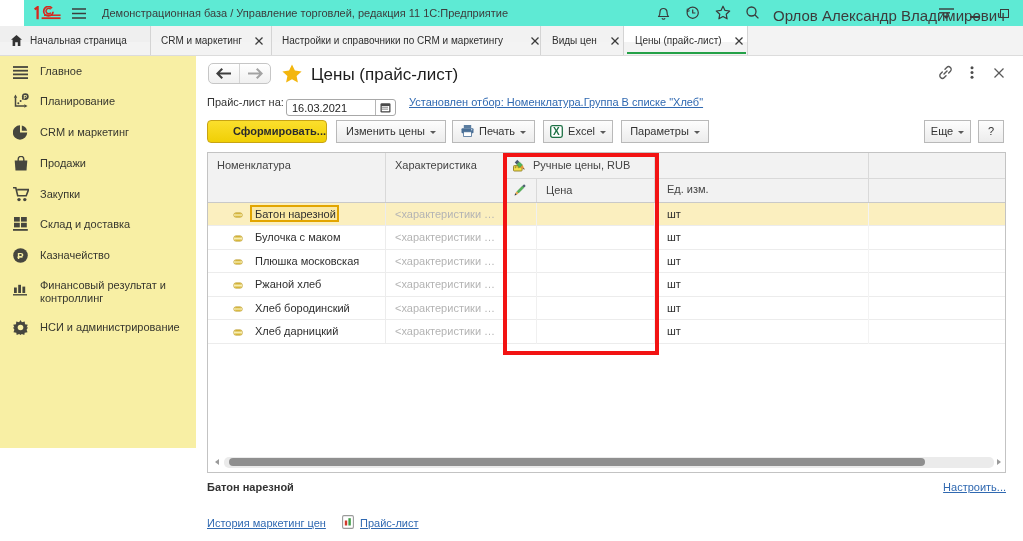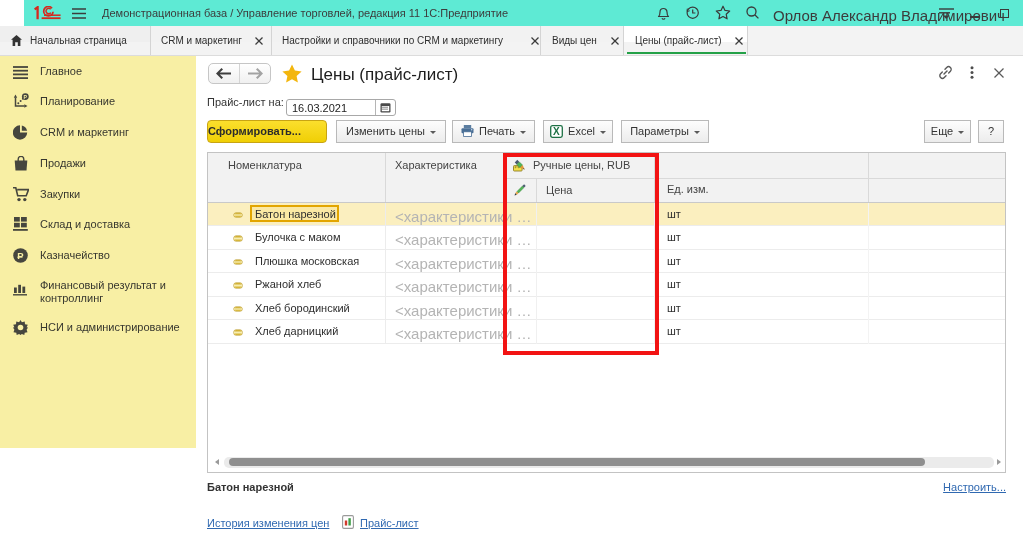--- a/index.html
+++ b/index.html
@@ -25,30 +25,30 @@
   #navgrp{left:12px;top:7px;width:61px;height:19px;border:1px solid #c6c6c6;border-radius:5px;background:linear-gradient(#ffffff,#f0f0f0);}
   #navdiv{left:43px;top:8px;width:1px;height:19px;background:#d4d4d4;}
   #pgtitle{left:115px;top:9px;font-size:17px;color:#1d1d1d;}
   .lab{font-size:11px;color:#333;}
   #dateinp{left:90px;top:37px;width:108px;height:15px;border:1px solid #a8a8a8;border-radius:3px;background:#fff;margin-top:6px;}
   #dateinp .dt{position:absolute;left:5px;top:2px;font-size:11px;color:#222;}
   #dateinp .sep{position:absolute;right:19px;top:0;width:1px;height:15px;background:#b5b5b5;}
   a.lnk{color:#3069b1;text-decoration:underline;font-size:11px;white-space:nowrap;}
   .btn{position:absolute;height:21px;border:1px solid #b9b9b9;border-radius:0;background:linear-gradient(#fdfdfd,#ececec);font-size:11px;color:#333;text-align:center;line-height:21px;white-space:nowrap;}
   .btn .caret{display:inline-block;width:0;height:0;border-left:3px solid transparent;border-right:3px solid transparent;border-top:3.5px solid #5a5a5a;margin-left:5px;margin-bottom:1px;}
-  #btnform{left:11px;top:64px;width:118px;height:21px;border:1px solid #c8a413;border-radius:4px;background:linear-gradient(#fbdf2d,#f0cf05);font-weight:bold;font-size:11px;color:#2b2b2b;text-align:left;line-height:21px;}
+  #btnform{left:11px;top:64px;width:118px;height:21px;border:1px solid #c8a413;border-radius:4px;background:linear-gradient(#fbdf2d,#f0cf05);font-weight:bold;font-size:11px;color:#2b2b2b;text-align:right;line-height:21px;}
   
   #tbl{left:11px;top:96px;width:797px;height:319px;border:1px solid #c3c3c3;background:#fff;}
   .hd{position:absolute;background:#f2f2f2;}
   .htx{position:absolute;font-size:11px;color:#444;}
   .vline{position:absolute;width:1px;background:#d9d9d9;}
   .hline{position:absolute;height:1px;background:#d9d9d9;}
   .row{position:absolute;left:0;width:797px;height:22.5px;border-bottom:1px solid #ececec;}
   .row .nm{position:absolute;left:47px;top:5px;font-size:11px;color:#2e2e2e;white-space:nowrap;}
-  .row .ch{position:absolute;left:187px;top:5px;font-size:15px;color:#b4b4b4;white-space:nowrap;}
+  .row .ch{position:absolute;left:187px;top:5px;font-size:11px;color:#b4b4b4;white-space:nowrap;}
   .row .ed{position:absolute;left:459px;top:5px;font-size:11px;color:#2e2e2e;}
   .pill{position:absolute;left:26px;top:10px;width:8px;height:4.5px;border-radius:2px;background:linear-gradient(#c9a117,#f7eeb0 50%,#cfa81c);box-shadow:0 0 0 0.5px #b8961a;}
   #sbtrack{left:16px;top:304px;width:770px;height:11px;background:#ebebeb;border-radius:5px;}
   #sbthumb{left:21px;top:304.5px;width:696px;height:8px;background:#8f8f8f;border-radius:4px;}
   #redbox{left:307px;top:97px;width:148px;height:194px;border:4px solid #f21313;z-index:50;}
   #selname{left:11px;top:425px;font-size:11px;font-weight:bold;color:#333;}
 </style>
 </head>
 <body>
 <div id="root">
@@ -299,20 +299,21 @@
         <g fill="#4a4a4a">
           <rect x="2.4" y="4.7" width="1.2" height="1.1"></rect>
             <rect x="4.4" y="4.7" width="1.2" height="1.1"></rect>
             <rect x="6.4" y="4.7" width="1.2" height="1.1"></rect>
           <rect x="2.4" y="6.6" width="1.2" height="1.1"></rect>
             <rect x="4.4" y="6.6" width="1.2" height="1.1"></rect>
             <rect x="6.4" y="6.6" width="1.2" height="1.1"></rect>
         </g>
       </svg>
     </div>
+    <a class="abs lnk" style="left:213px;top:40px;">Установлен отбор: Номенклатура.Группа В списке "Хлеб"</a>
 
     <div id="btnform" class="abs">Сформировать...</div>
     <div class="btn" style="left:140px;top:64px;width:108px;">Изменить цены<span class="caret"></span></div>
     <div class="btn" style="left:256px;top:64px;width:81px;">
       <svg style="vertical-align:-2px;margin-right:5px" width="13" height="12" viewBox="0 0 13 12">
         <rect x="2.8" y="0" width="7.4" height="3.2" fill="#5b7da0"></rect>
         <rect x="0.5" y="3.2" width="12" height="5" rx="1" fill="#4a6f96"></rect>
         <rect x="2.6" y="6.8" width="7.8" height="4.6" fill="#fff" stroke="#4a6f96" stroke-width="0.8"></rect>
         <circle cx="10.7" cy="4.8" r="0.7" fill="#cfe0ef"></circle>
       </svg>Печать<span class="caret"></span></div>
@@ -320,21 +321,21 @@
       <svg style="vertical-align:-2.5px;margin-right:5px" width="13" height="13" viewBox="0 0 13 13">
         <rect x="0.7" y="0.7" width="11.6" height="11.6" rx="1.8" fill="#fff" stroke="#1e7145" stroke-width="1.3"></rect>
         <text x="3" y="10" font-size="10" font-weight="bold" fill="#1e7145" font-family="Liberation Sans">X</text>
       </svg>Excel<span class="caret"></span></div>
     <div class="btn" style="left:425px;top:64px;width:86px;">Параметры<span class="caret"></span></div>
     <div class="btn" style="left:728px;top:64px;width:45px;">Еще<span class="caret"></span></div>
     <div class="btn" style="left:782px;top:64px;width:24px;">?</div>
 
     <div id="tbl" class="abs">
       <div class="hd" style="left:0;top:0;width:797px;height:48.5px;"></div>
-      <div class="htx" style="left:20px;top:6px;">Номенклатура</div>
+      <div class="htx" style="left:9px;top:6px;">Номенклатура</div>
       <div class="htx" style="left:187px;top:6px;">Характеристика</div>
       <div class="htx" style="left:325px;top:6px;">Ручные цены, RUB</div>
       <div class="htx" style="left:338px;top:31px;">Цена</div>
       <div class="htx" style="left:459px;top:30px;">Ед. изм.</div>
       <svg class="abs" style="left:305px;top:5px" width="14" height="14" viewBox="0 0 14 14">
         <rect x="0.5" y="7.6" width="8.6" height="5.4" rx="0.8" fill="#f3e049" stroke="#8f7d26" stroke-width="0.9"></rect>
         <g stroke="#6b5e1d" stroke-width="0.7">
             <path d="M2.3 8.3 V10.2"></path>
             <path d="M4 8.3 V9.5"></path>
             <path d="M5.7 8.3 V10.2"></path>
@@ -406,21 +407,21 @@
       <div class="abs" style="left:7px;top:306px;width:0;height:0;border-top:3px solid transparent;border-bottom:3px solid transparent;border-right:4px solid #9a9a9a;"></div>
       <div id="sbtrack" class="abs"></div>
       <div id="sbthumb" class="abs"></div>
       <div class="abs" style="left:789px;top:306px;width:0;height:0;border-top:3px solid transparent;border-bottom:3px solid transparent;border-left:4px solid #9a9a9a;"></div>
     </div>
 
     <div id="redbox" class="abs"></div>
 
     <div id="selname" class="abs">Батон нарезной</div>
     <a class="abs lnk" style="right:17px;top:425px;">Настроить...</a>
-    <a class="abs lnk" style="left:11px;top:461px;">История изменения цен</a>
+    <a class="abs lnk" style="left:11px;top:461px;">История маркетинг цен</a>
     <svg class="abs" style="left:146px;top:459px" width="12" height="14" viewBox="0 0 12 14">
       <rect x="0.6" y="0.6" width="10.8" height="12.8" rx="1.3" fill="#fff" stroke="#9a9a9a" stroke-width="1.1"></rect>
       <rect x="2.8" y="5.5" width="2.4" height="5" fill="#d03a2b"></rect>
       <rect x="6.4" y="3.2" width="2.4" height="7.3" fill="#3f9c46"></rect>
     </svg>
     <a class="abs lnk" style="left:164px;top:461px;">Прайс-лист</a>
   </div>
 </div>
 
 </body></html>

